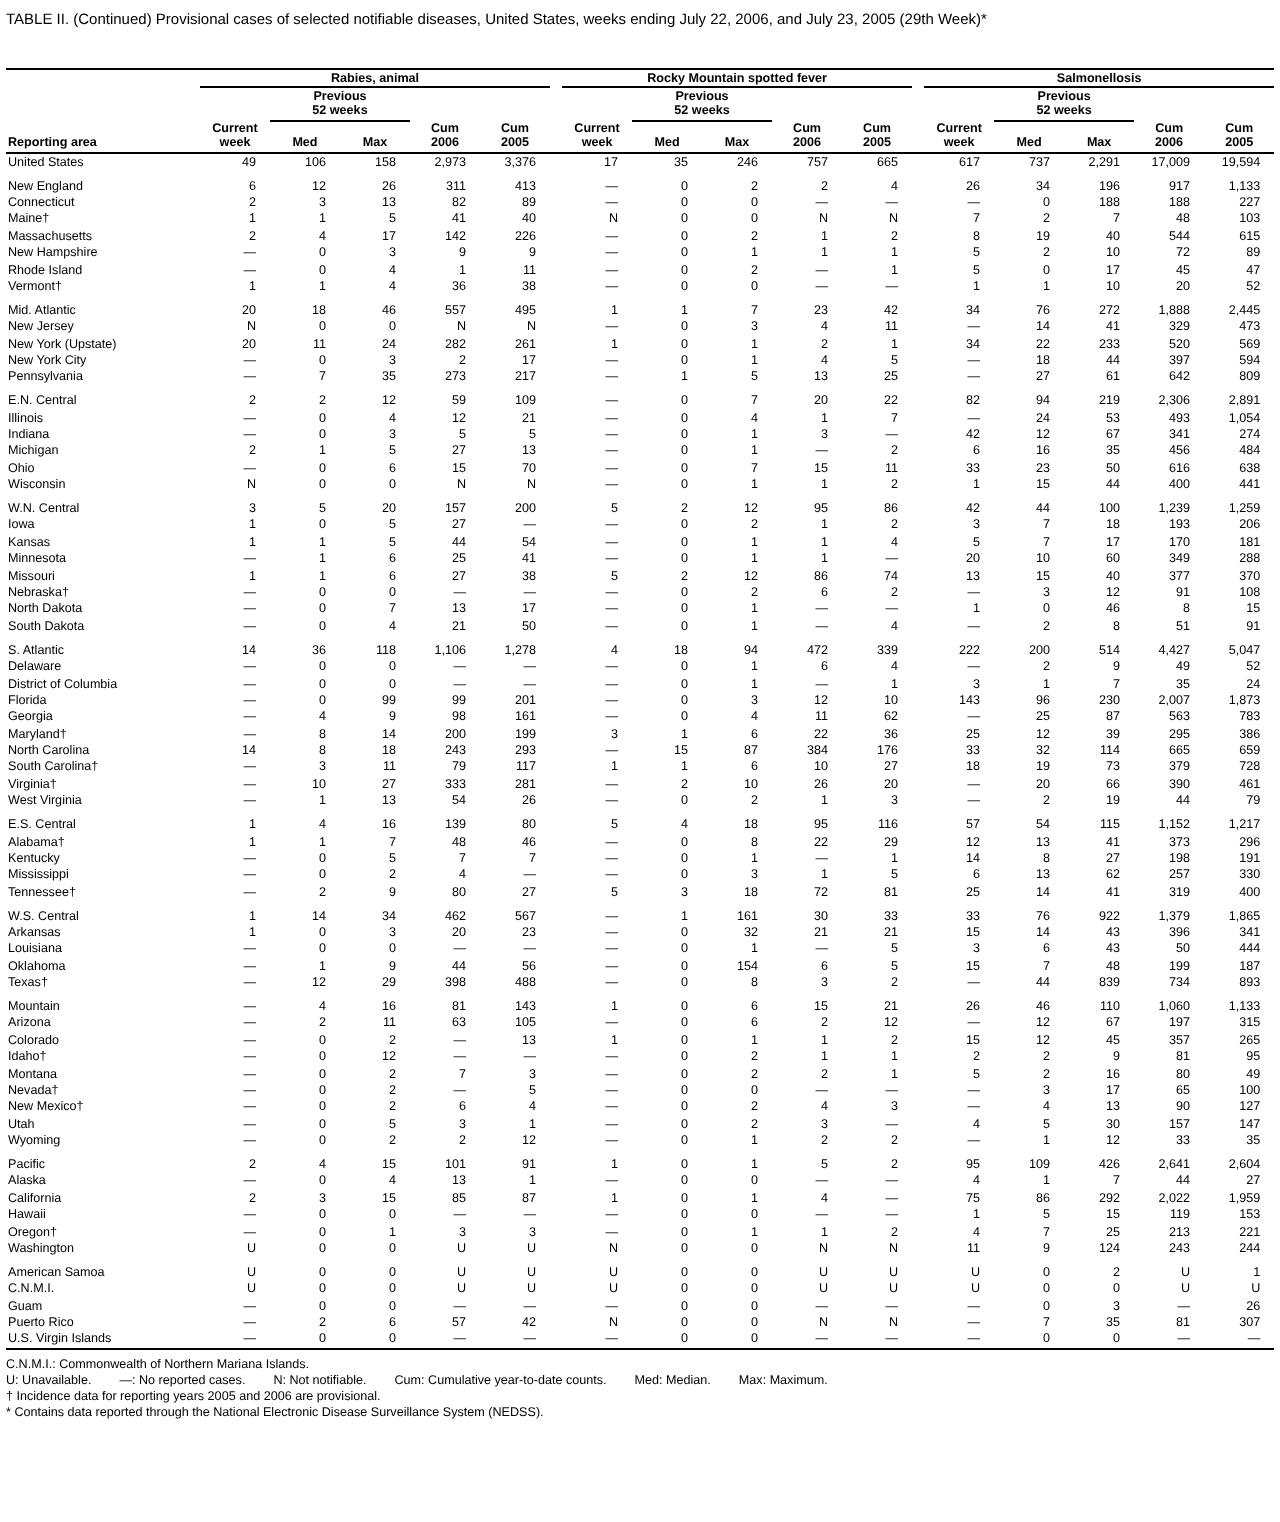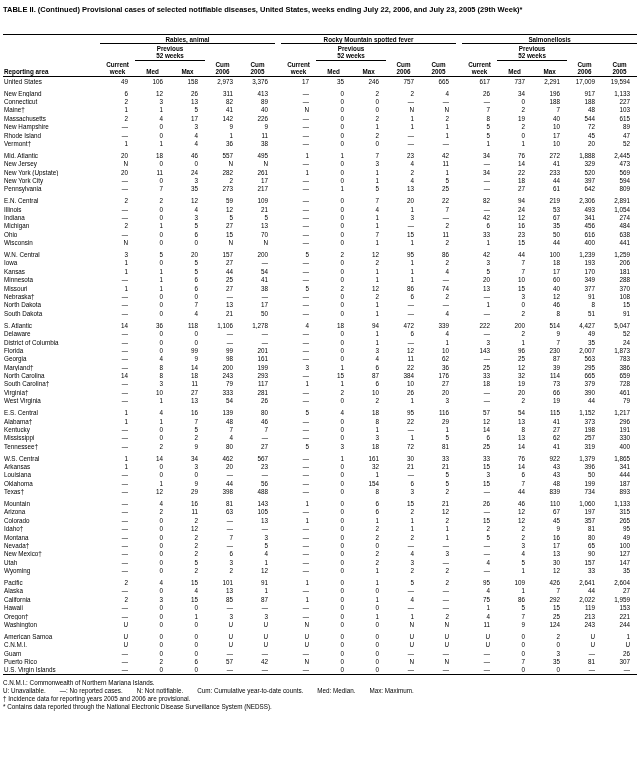--- a/index.html
+++ b/index.html
@@ -8,21 +8,21 @@
     background: #ffffff;
     width: 640px;
     height: 761px;
     overflow: hidden;
     font-family: "Liberation Sans", sans-serif;
     color: #000;
   }
   .page { padding: 5px 3px 0 3px; }
   .title {
     font-size: 7.5px;
-    font-weight: bold;
+    font-weight: normal;
     line-height: 9px;
     margin-bottom: 20px;
     max-width: 634px;
   }
   table {
     border-collapse: collapse;
     table-layout: fixed;
     width: 634px;
     font-size: 6.3px;
     border-top: 1px solid #000;

